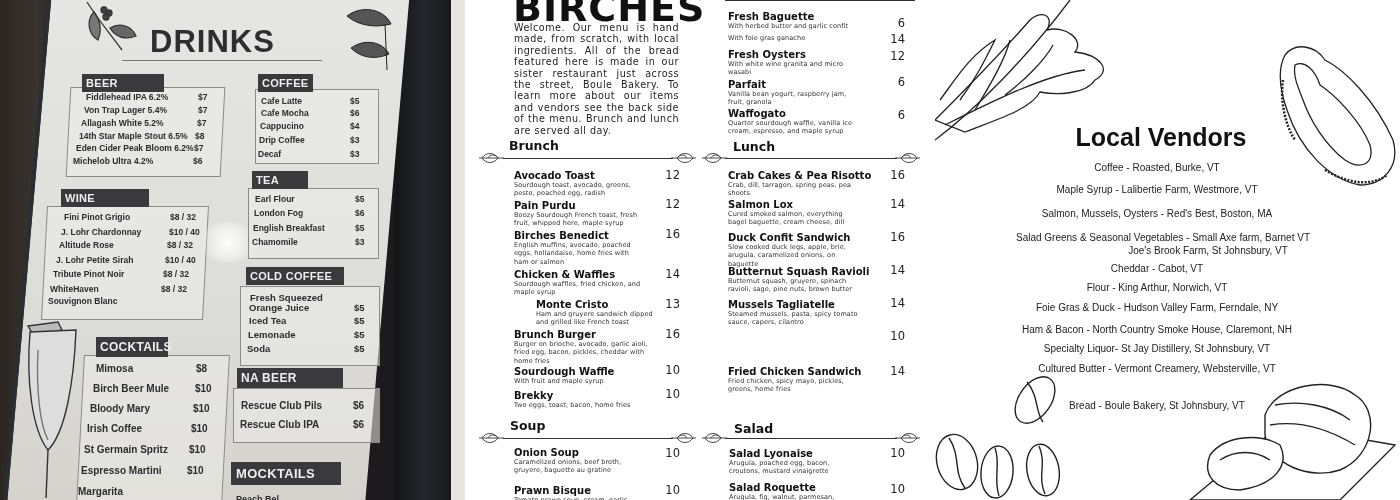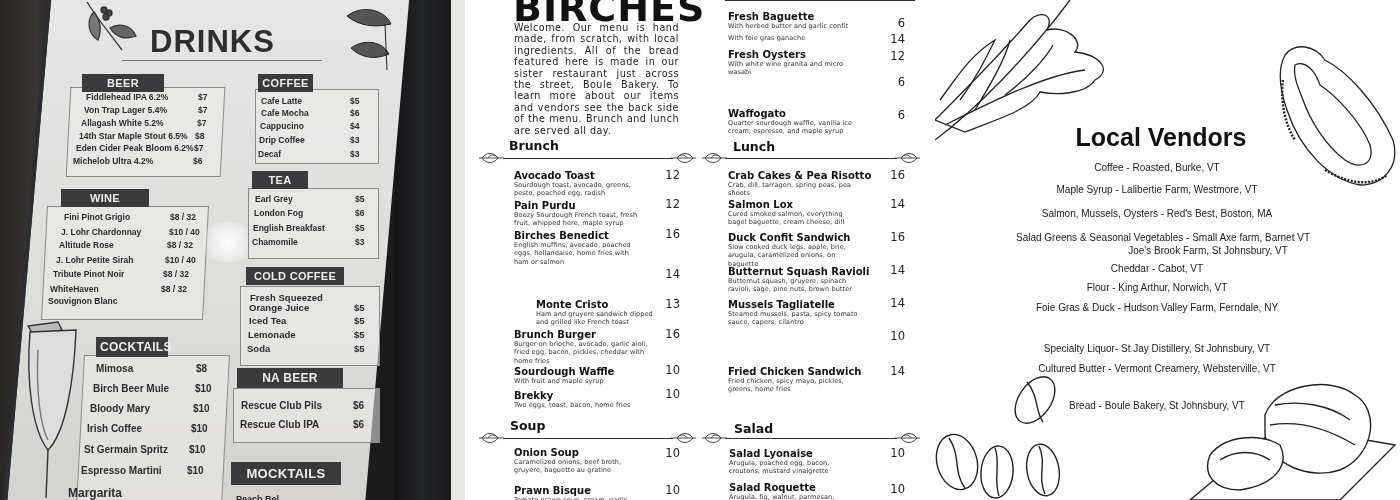--- a/index.html
+++ b/index.html
@@ -13,21 +13,21 @@
     background: linear-gradient(90deg, #151517 0%, #22252a 40%, #121316 100%); }
   .drinks-panel .edge-paper { position: absolute; right: 0; top: 0; width: 14px; height: 500px; background: #e9e6df; }
   .drinks-sheet { position: absolute; left: 48px; top: -10px; width: 362px; height: 530px;
     background: linear-gradient(180deg, #e6e6e4 0%, #dcdcd9 60%, #d4d2cd 100%);
     transform: skewX(-5deg); transform-origin: top left; border-left: 4px solid #2a2e33; }
   .drinks-title { position: absolute; left: 150px; top: 24px; font-family: "Liberation Sans", sans-serif;
     font-weight: bold; font-size: 31px; color: #2e2e30; letter-spacing: 1px; }
   .drinks-rule { position: absolute; left: 122px; top: 60px; width: 200px; height: 1px; background: #777; }
   .dr-box { position: absolute; border: 1px solid #8a8a88; background: rgba(236,236,234,0.55); }
   .dr-head { position: absolute; background: #3a3a3c; color: #eee; font-family: "Liberation Sans", sans-serif;
-    font-weight: bold; font-size: 11px; padding: 3px 4px; letter-spacing: 0.3px; text-align: center; }
+    font-weight: bold; font-size: 11px; padding: 3px 4px; letter-spacing: 0.3px; }
   .dr-row { position: absolute; font-family: "Liberation Sans", sans-serif; font-weight: bold; font-size: 8.5px; color: #2c2c2e; white-space: nowrap; }
   .dr-row .p { position: absolute; }
   .glare { position: absolute; left: 198px; top: 222px; width: 60px; height: 40px; border-radius: 50%;
     background: radial-gradient(circle, rgba(255,255,255,0.95) 0%, rgba(255,255,255,0.5) 40%, rgba(255,255,255,0) 75%); }
   .leaf-deco { position: absolute; }
 
   
   .menu-panel { position: absolute; left: 465px; top: 0; width: 470px; height: 500px; background: #fff; overflow: hidden; }
   .birches-title { position: absolute; left: 48px; top: -14px; font-family: "DejaVu Sans", sans-serif; font-weight: bold;
     font-size: 38px; letter-spacing: 1px; color: #111; }
@@ -100,21 +100,21 @@
   <div class="dr-row" style="left:61px;top:227px;"><span>J. Lohr Chardonnay</span><span class="p" style="left:108px">$10 / 40</span></div>
   <div class="dr-row" style="left:59px;top:240px;"><span>Altitude Rose</span><span class="p" style="left:108px">$8 / 32</span></div>
   <div class="dr-row" style="left:56px;top:255px;"><span>J. Lohr Petite Sirah</span><span class="p" style="left:109px">$10 / 40</span></div>
   <div class="dr-row" style="left:53px;top:269px;"><span>Tribute Pinot Noir</span><span class="p" style="left:110px">$8 / 32</span></div>
   <div class="dr-row" style="left:50px;top:284px;"><span>WhiteHaven</span><span class="p" style="left:111px">$8 / 32</span></div>
   <div class="dr-row" style="left:48px;top:296px;"><span>Souvignon Blanc</span></div>
   <div class="glare"></div>
 
   <div class="dr-box" style="left:248px;top:188px;width:131px;height:71px;"></div>
   <div class="dr-head" style="left:252px;top:171px;width:56px;">TEA</div>
-  <div class="dr-row" style="left:255px;top:194px;"><span>Earl Grey</span><span class="p" style="left:100px">$5</span></div>
+  <div class="dr-row" style="left:255px;top:194px;"><span>Earl Flour</span><span class="p" style="left:100px">$5</span></div>
   <div class="dr-row" style="left:254px;top:208px;"><span>London Fog</span><span class="p" style="left:101px">$6</span></div>
   <div class="dr-row" style="left:253px;top:223px;"><span>English Breakfast</span><span class="p" style="left:102px">$5</span></div>
   <div class="dr-row" style="left:252px;top:237px;"><span>Chamomile</span><span class="p" style="left:103px">$3</span></div>
 
   <div class="dr-box" style="left:240px;top:286px;width:140px;height:80px;"></div>
   <div class="dr-head" style="left:246px;top:267px;width:98px;">COLD COFFEE</div>
   <div class="dr-row big" style="left:250px;top:292px;font-size:9.5px;"><span>Fresh Squeezed</span></div>
   <div class="dr-row" style="left:249px;top:302px;font-size:9.5px;"><span>Orange Juice</span><span class="p" style="left:105px">$5</span></div>
   <div class="dr-row" style="left:249px;top:315px;font-size:9.5px;"><span>Iced Tea</span><span class="p" style="left:105px">$5</span></div>
   <div class="dr-row" style="left:248px;top:329px;font-size:9.5px;"><span>Lemonade</span><span class="p" style="left:106px">$5</span></div>
@@ -130,21 +130,21 @@
   </svg>
 
   <div class="dr-box" style="left:80px;top:355px;width:146px;height:150px;transform:skewX(-3deg);"></div>
   <div class="dr-head" style="left:96px;top:337px;width:72px;font-size:12px;">COCKTAILS</div>
   <div class="dr-row" style="left:96px;top:363px;font-size:10px;"><span>Mimosa</span><span class="p" style="left:100px">$8</span></div>
   <div class="dr-row" style="left:93px;top:383px;font-size:10px;"><span>Birch Beer Mule</span><span class="p" style="left:102px">$10</span></div>
   <div class="dr-row" style="left:90px;top:403px;font-size:10px;"><span>Bloody Mary</span><span class="p" style="left:103px">$10</span></div>
   <div class="dr-row" style="left:87px;top:423px;font-size:10px;"><span>Irish Coffee</span><span class="p" style="left:104px">$10</span></div>
   <div class="dr-row" style="left:84px;top:444px;font-size:10px;"><span>St Germain Spritz</span><span class="p" style="left:105px">$10</span></div>
   <div class="dr-row" style="left:81px;top:465px;font-size:10px;"><span>Espresso Martini</span><span class="p" style="left:106px">$10</span></div>
-  <div class="dr-row" style="left:68px;top:486px;font-size:12px;"><span>Margarita</span></div>
+  <div class="dr-row" style="left:78px;top:486px;font-size:10px;"><span>Margarita</span></div>
 
   <div class="dr-box" style="left:233px;top:388px;width:147px;height:55px;"></div>
   <div class="dr-head" style="left:237px;top:368px;width:106px;font-size:12px;">NA BEER</div>
   <div class="dr-row" style="left:241px;top:400px;font-size:10px;"><span>Rescue Club Pils</span><span class="p" style="left:112px">$6</span></div>
   <div class="dr-row" style="left:240px;top:419px;font-size:10px;"><span>Rescue Club IPA</span><span class="p" style="left:113px">$6</span></div>
 
   <div class="dr-head" style="left:231px;top:462px;width:110px;font-size:13px;padding:4px 5px;">MOCKTAILS</div>
   <div class="dr-row" style="left:236px;top:494px;font-size:9px;"><span>Peach Bel...</span></div>
 </div>
 
@@ -161,20 +161,24 @@
   <div class="price" style="left:416px;top:16px;">6</div>
   <div class="item" style="left:263px;top:34px;">
     <div class="desc">With foie gras ganache</div>
   </div>
   <div class="price" style="left:416px;top:32px;">14</div>
   <div class="item" style="left:263px;top:49px;">
     <div class="name">Fresh Oysters</div>
     <div class="desc" style="width:135px">With white wine granita and micro wasabi</div>
   </div>
   <div class="price" style="left:416px;top:49px;">12</div>
+  <div class="item" style="left:263px;top:79px;">
+    <div class="name">Parfait</div>
+    <div class="desc" style="width:135px">Vanilla bean yogurt, raspberry jam, fruit, granola</div>
+  </div>
   <div class="price" style="left:416px;top:75px;">6</div>
   <div class="item" style="left:263px;top:108px;">
     <div class="name">Waffogato</div>
     <div class="desc" style="width:140px">Quarter sourdough waffle, vanilla ice cream, espresso, and maple syrup</div>
   </div>
   <div class="price" style="left:416px;top:108px;">6</div>
 
   <div class="sec-head" style="left:44px;top:138px;">Brunch</div>
   <svg class="sprig" style="left:13px;top:151px;" viewBox="0 0 26 14">
       <g fill="none" stroke="#333" stroke-width="0.9">
@@ -200,20 +204,24 @@
   <div class="item" style="left:49px;top:200px;width:135px;">
     <div class="name">Pain Purdu</div>
     <div class="desc">Boozy Sourdough French toast, fresh fruit, whipped here, maple syrup</div>
   </div>
   <div class="price" style="left:191px;top:197px;">12</div>
   <div class="item" style="left:49px;top:230px;width:128px;">
     <div class="name">Birches Benedict</div>
     <div class="desc">English muffins, avocado, poached eggs, hollandaise, home fries with ham or salmon</div>
   </div>
   <div class="price" style="left:191px;top:227px;">16</div>
+  <div class="item" style="left:49px;top:269px;width:140px;">
+    <div class="name">Chicken &amp; Waffles</div>
+    <div class="desc">Sourdough waffles, fried chicken, and maple syrup</div>
+  </div>
   <div class="price" style="left:191px;top:267px;">14</div>
   <div class="item" style="left:49px;top:299px;width:130px;margin-left:22px;">
     <div class="name">Monte Cristo</div>
     <div class="desc">Ham and gruyere sandwich dipped and grilled like French toast</div>
   </div>
   <div class="price" style="left:191px;top:297px;">13</div>
   <div class="item" style="left:49px;top:329px;width:145px;">
     <div class="name">Brunch Burger</div>
     <div class="desc">Burger on brioche, avocado, garlic aioli, fried egg, bacon, pickles, cheddar with home fries</div>
   </div>
@@ -383,16 +391,17 @@
 
   <div class="vendors-title">Local Vendors</div>
   <div class="vendor" style="top:162px;left:-8px;">Coffee - Roasted, Burke, VT</div>
   <div class="vendor" style="top:184px;left:-8px;">Maple Syrup - Lalibertie Farm, Westmore, VT</div>
   <div class="vendor" style="top:208px;left:-8px;">Salmon, Mussels, Oysters - Red's Best, Boston, MA</div>
   <div class="vendor" style="top:232px;left:-2px;">Salad Greens &amp; Seasonal Vegetables - Small Axe farm, Barnet VT</div>
   <div class="vendor" style="top:245px;left:43px;">Joe's Brook Farm, St Johnsbury, VT</div>
   <div class="vendor" style="top:263px;left:-8px;">Cheddar - Cabot, VT</div>
   <div class="vendor" style="top:282px;left:-8px;">Flour - King Arthur, Norwich, VT</div>
   <div class="vendor" style="top:302px;left:-8px;">Foie Gras &amp; Duck - Hudson Valley Farm, Ferndale, NY</div>
+  <div class="vendor" style="top:324px;left:-8px;">Ham &amp; Bacon - North Country Smoke House, Claremont, NH</div>
   <div class="vendor" style="top:343px;left:-8px;">Specialty Liquor- St Jay Distillery, St Johnsbury, VT</div>
   <div class="vendor" style="top:363px;left:-8px;">Cultured Butter - Vermont Creamery, Websterville, VT</div>
   <div class="vendor" style="top:400px;left:-8px;">Bread - Boule Bakery, St Johnsbury, VT</div>
 </div>
 
 </body></html>

